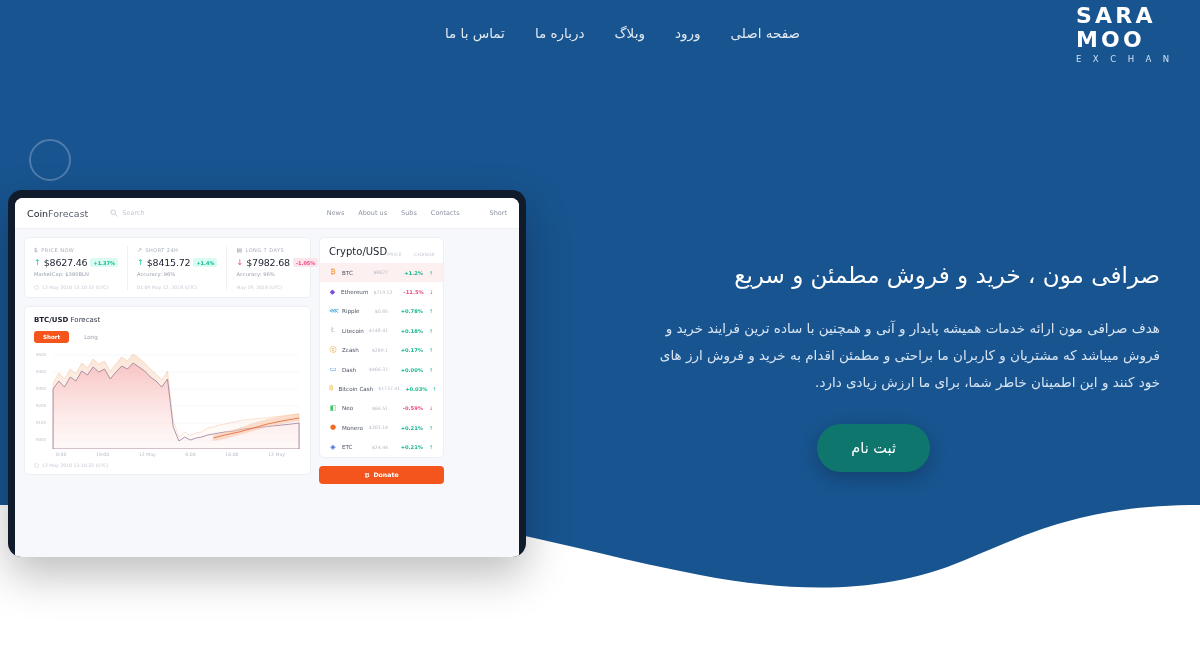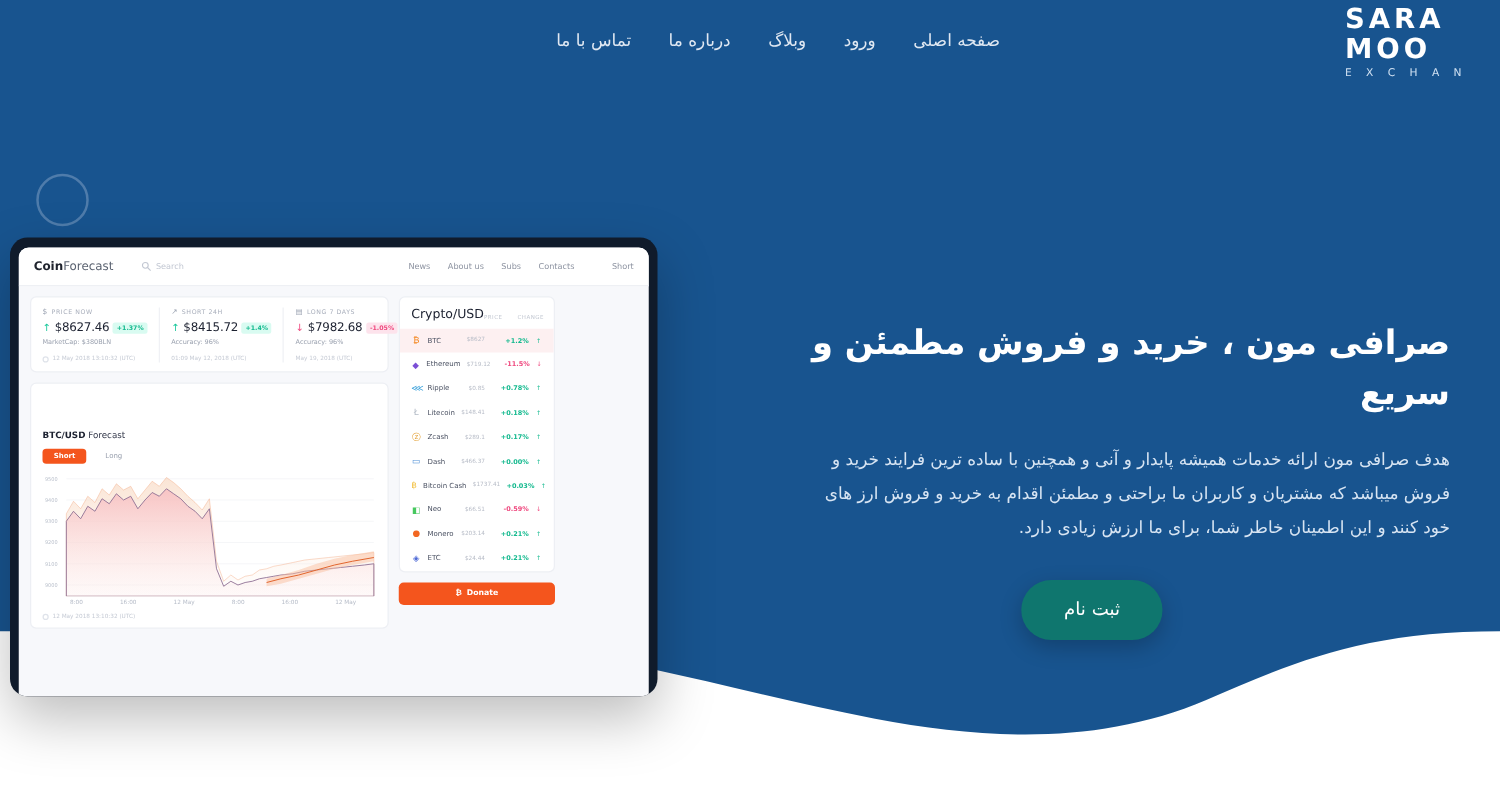--- a/index.html
+++ b/index.html
@@ -88,22 +88,22 @@
   .hero-copy {
     position: absolute;
     right: 40px; top: 255px;
     width: 520px;
     text-align: right;
     direction: rtl;
     z-index: 10;
   }
   .hero-title {
     color: #ffffff;
-    font-size: 27px;
-    font-weight: 700;
+    font-size: 23px;
+    font-weight: 400;
     line-height: 40px;
     letter-spacing: 0;
   }
   .hero-sub {
     margin-top: 20px;
     color: #d8e5f3;
     font-size: 13.5px;
     line-height: 27px;
     font-weight: 400;
   }
@@ -145,21 +145,21 @@
   }
   
   .m-top {
     height: 31px;
     background: #ffffff;
     display: flex; align-items: center;
     padding: 0 12px;
     border-bottom: 1px solid #eef0f4;
   }
   .m-logo { font-size: 9.5px; color: #20242e; white-space: nowrap; }
-  .m-logo b { font-weight: 700; }
+  .m-logo b { font-weight: 400; }
   .m-logo span { color: #5c6472; }
   .m-search {
     display: flex; align-items: center; gap: 4px;
     margin-left: 22px;
     color: #b9bfcb;
   }
   .m-search svg { width: 8px; height: 8px; }
   .m-search-text { font-size: 6.5px; color: #c2c7d2; }
   .m-links { display: flex; gap: 14px; margin-left: auto; margin-right: 30px; }
   .m-link { font-size: 6.5px; color: #8d93a1; white-space: nowrap; }
@@ -202,21 +202,21 @@
     display: flex; align-items: center; gap: 3px;
   }
   .tdot {
     width: 5px; height: 5px; border-radius: 50%;
     border: 1px solid #dfe3ea;
     display: inline-block;
   }
 
   
   .forecast { margin-top: 8px; padding: 9px 9px 6px 9px; }
-  .fc-title { font-size: 7px; color: #33384a; margin-top: 28px; }
+  .fc-title { font-size: 7px; color: #33384a; }
   .fc-title b { font-weight: 700; color: #1c2130; }
   .fc-tabs { display: flex; gap: 6px; margin-top: 7px; }
   .fc-tab {
     font-size: 5.6px; padding: 3px 9px; border-radius: 3px;
     color: #9aa1af; cursor: pointer;
   }
   .fc-tab.active { background: #f4551d; color: #ffffff; font-weight: 700; }
   .chart-wrap { position: relative; margin-top: 6px; height: 100px; }
   .chart-wrap svg { display: block; width: 100%; height: 100px; }
   .xaxis {

